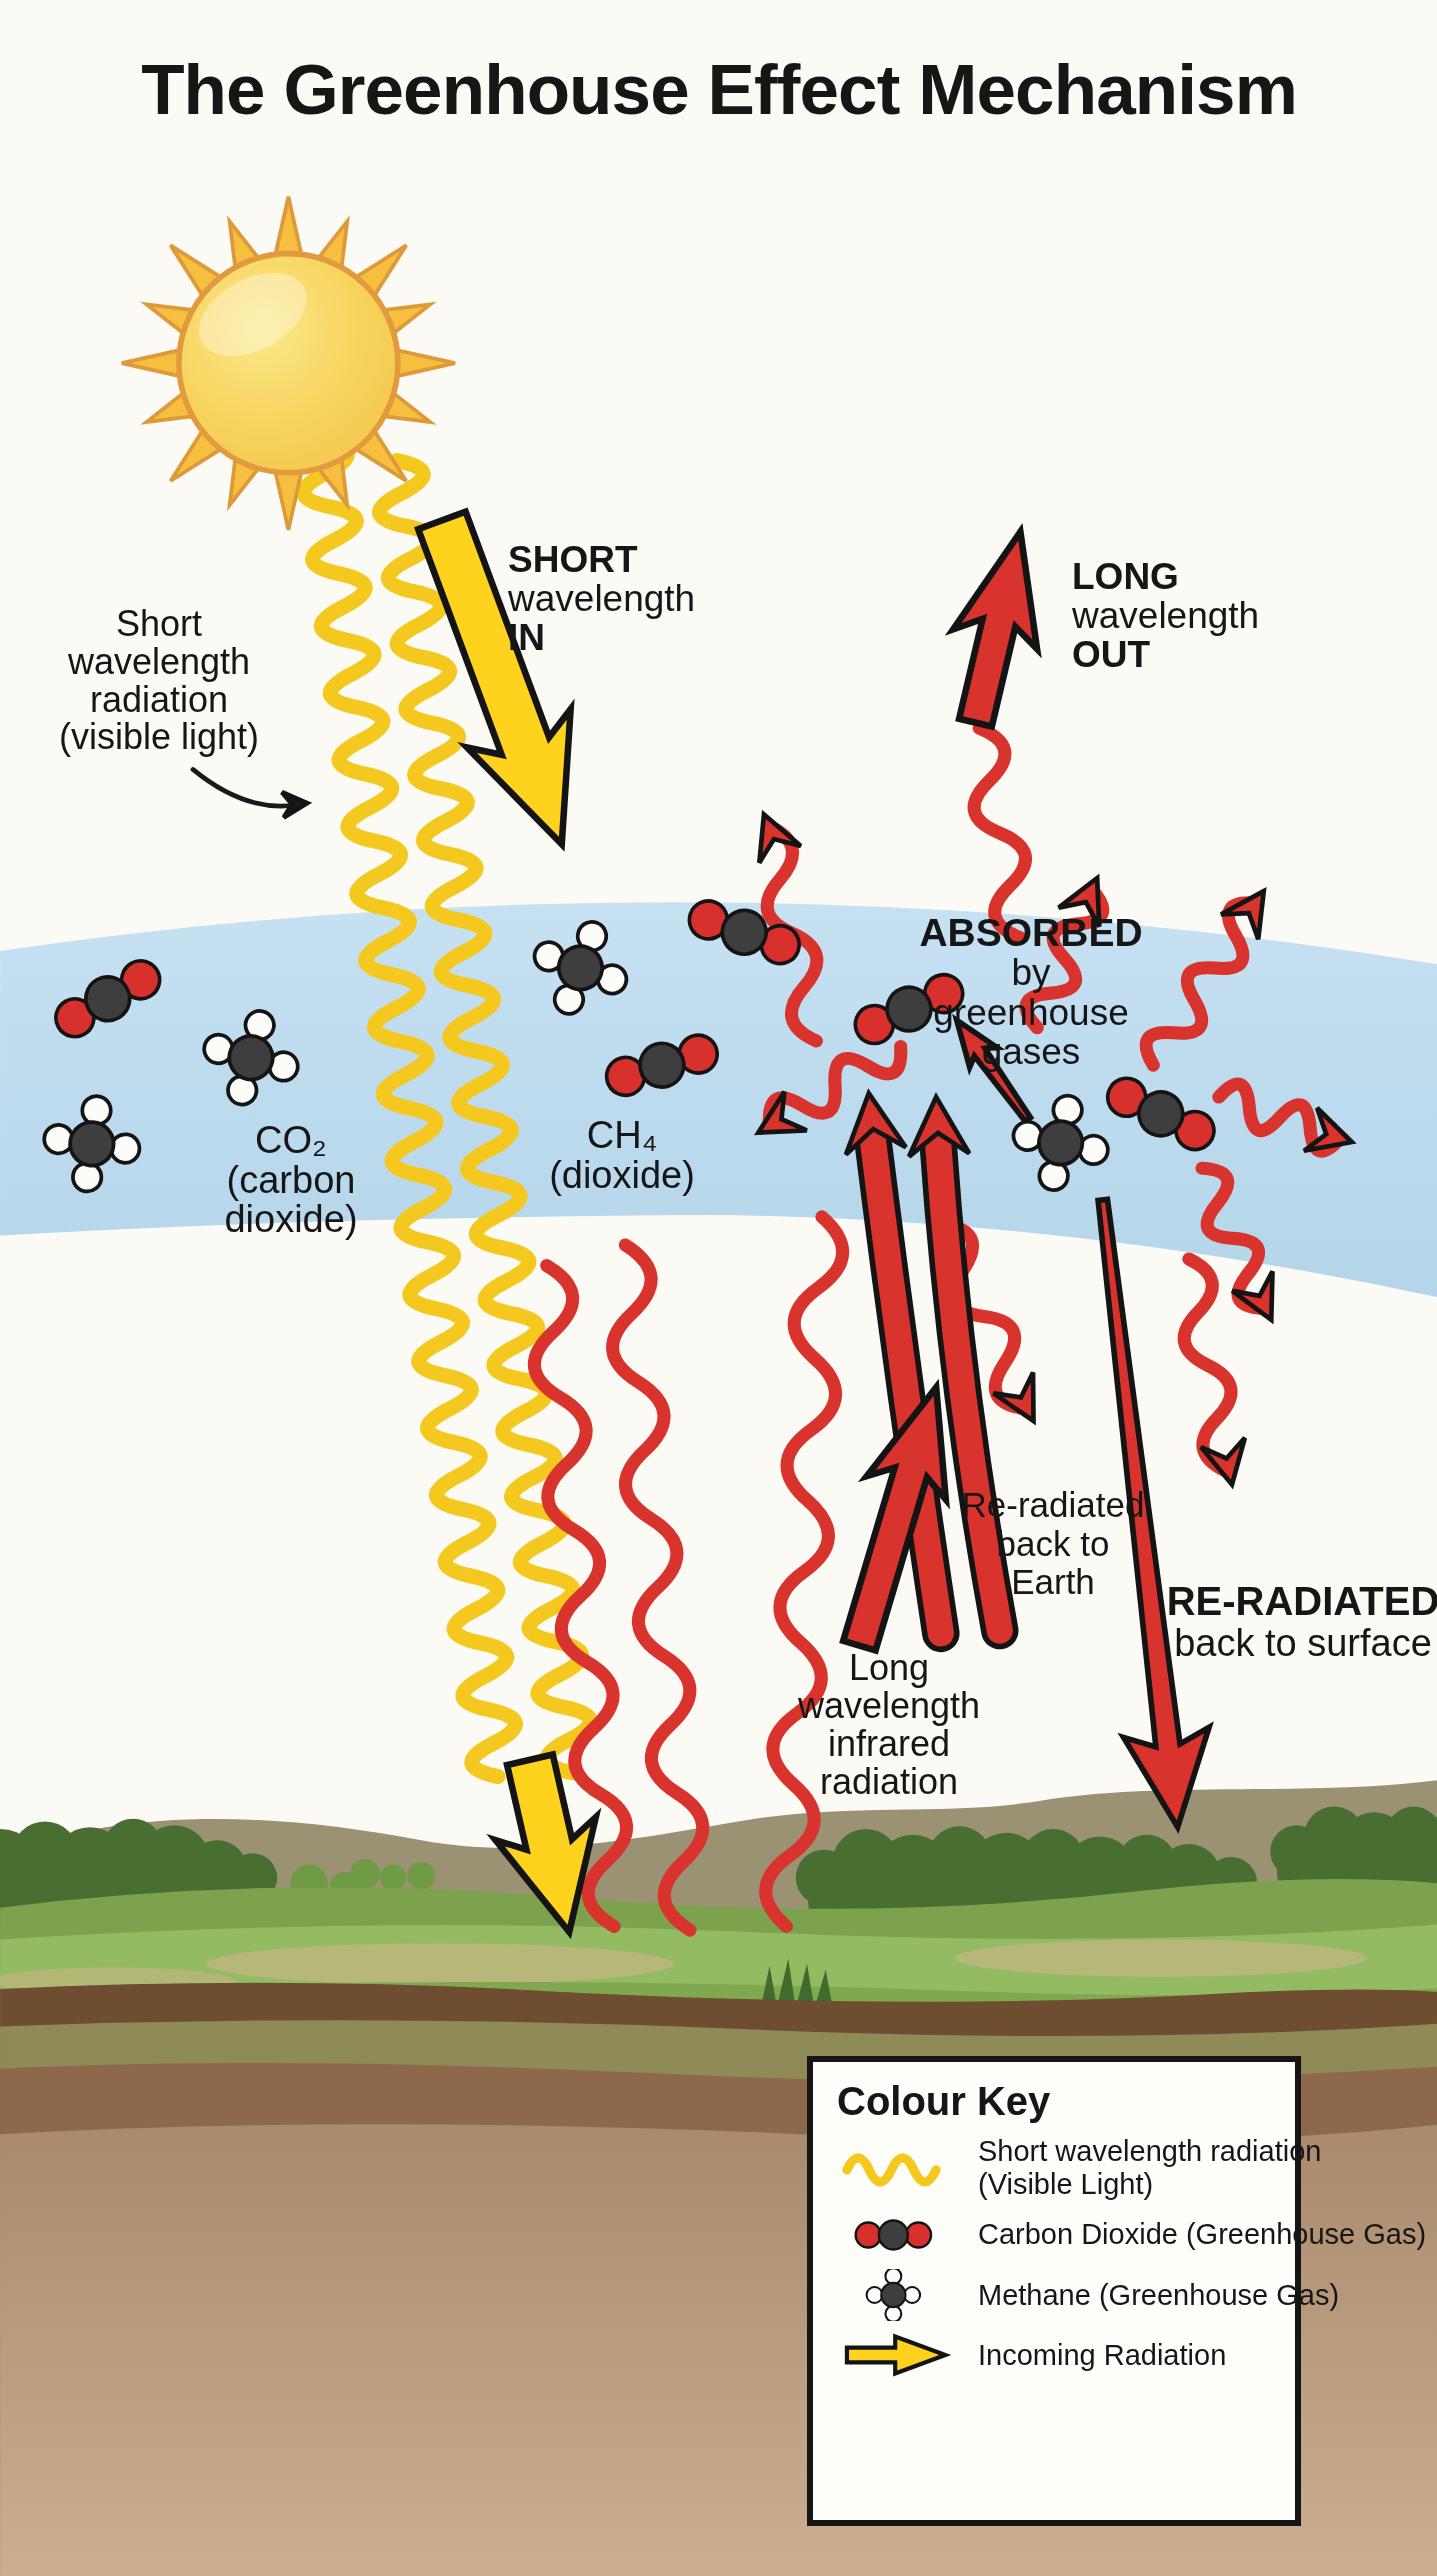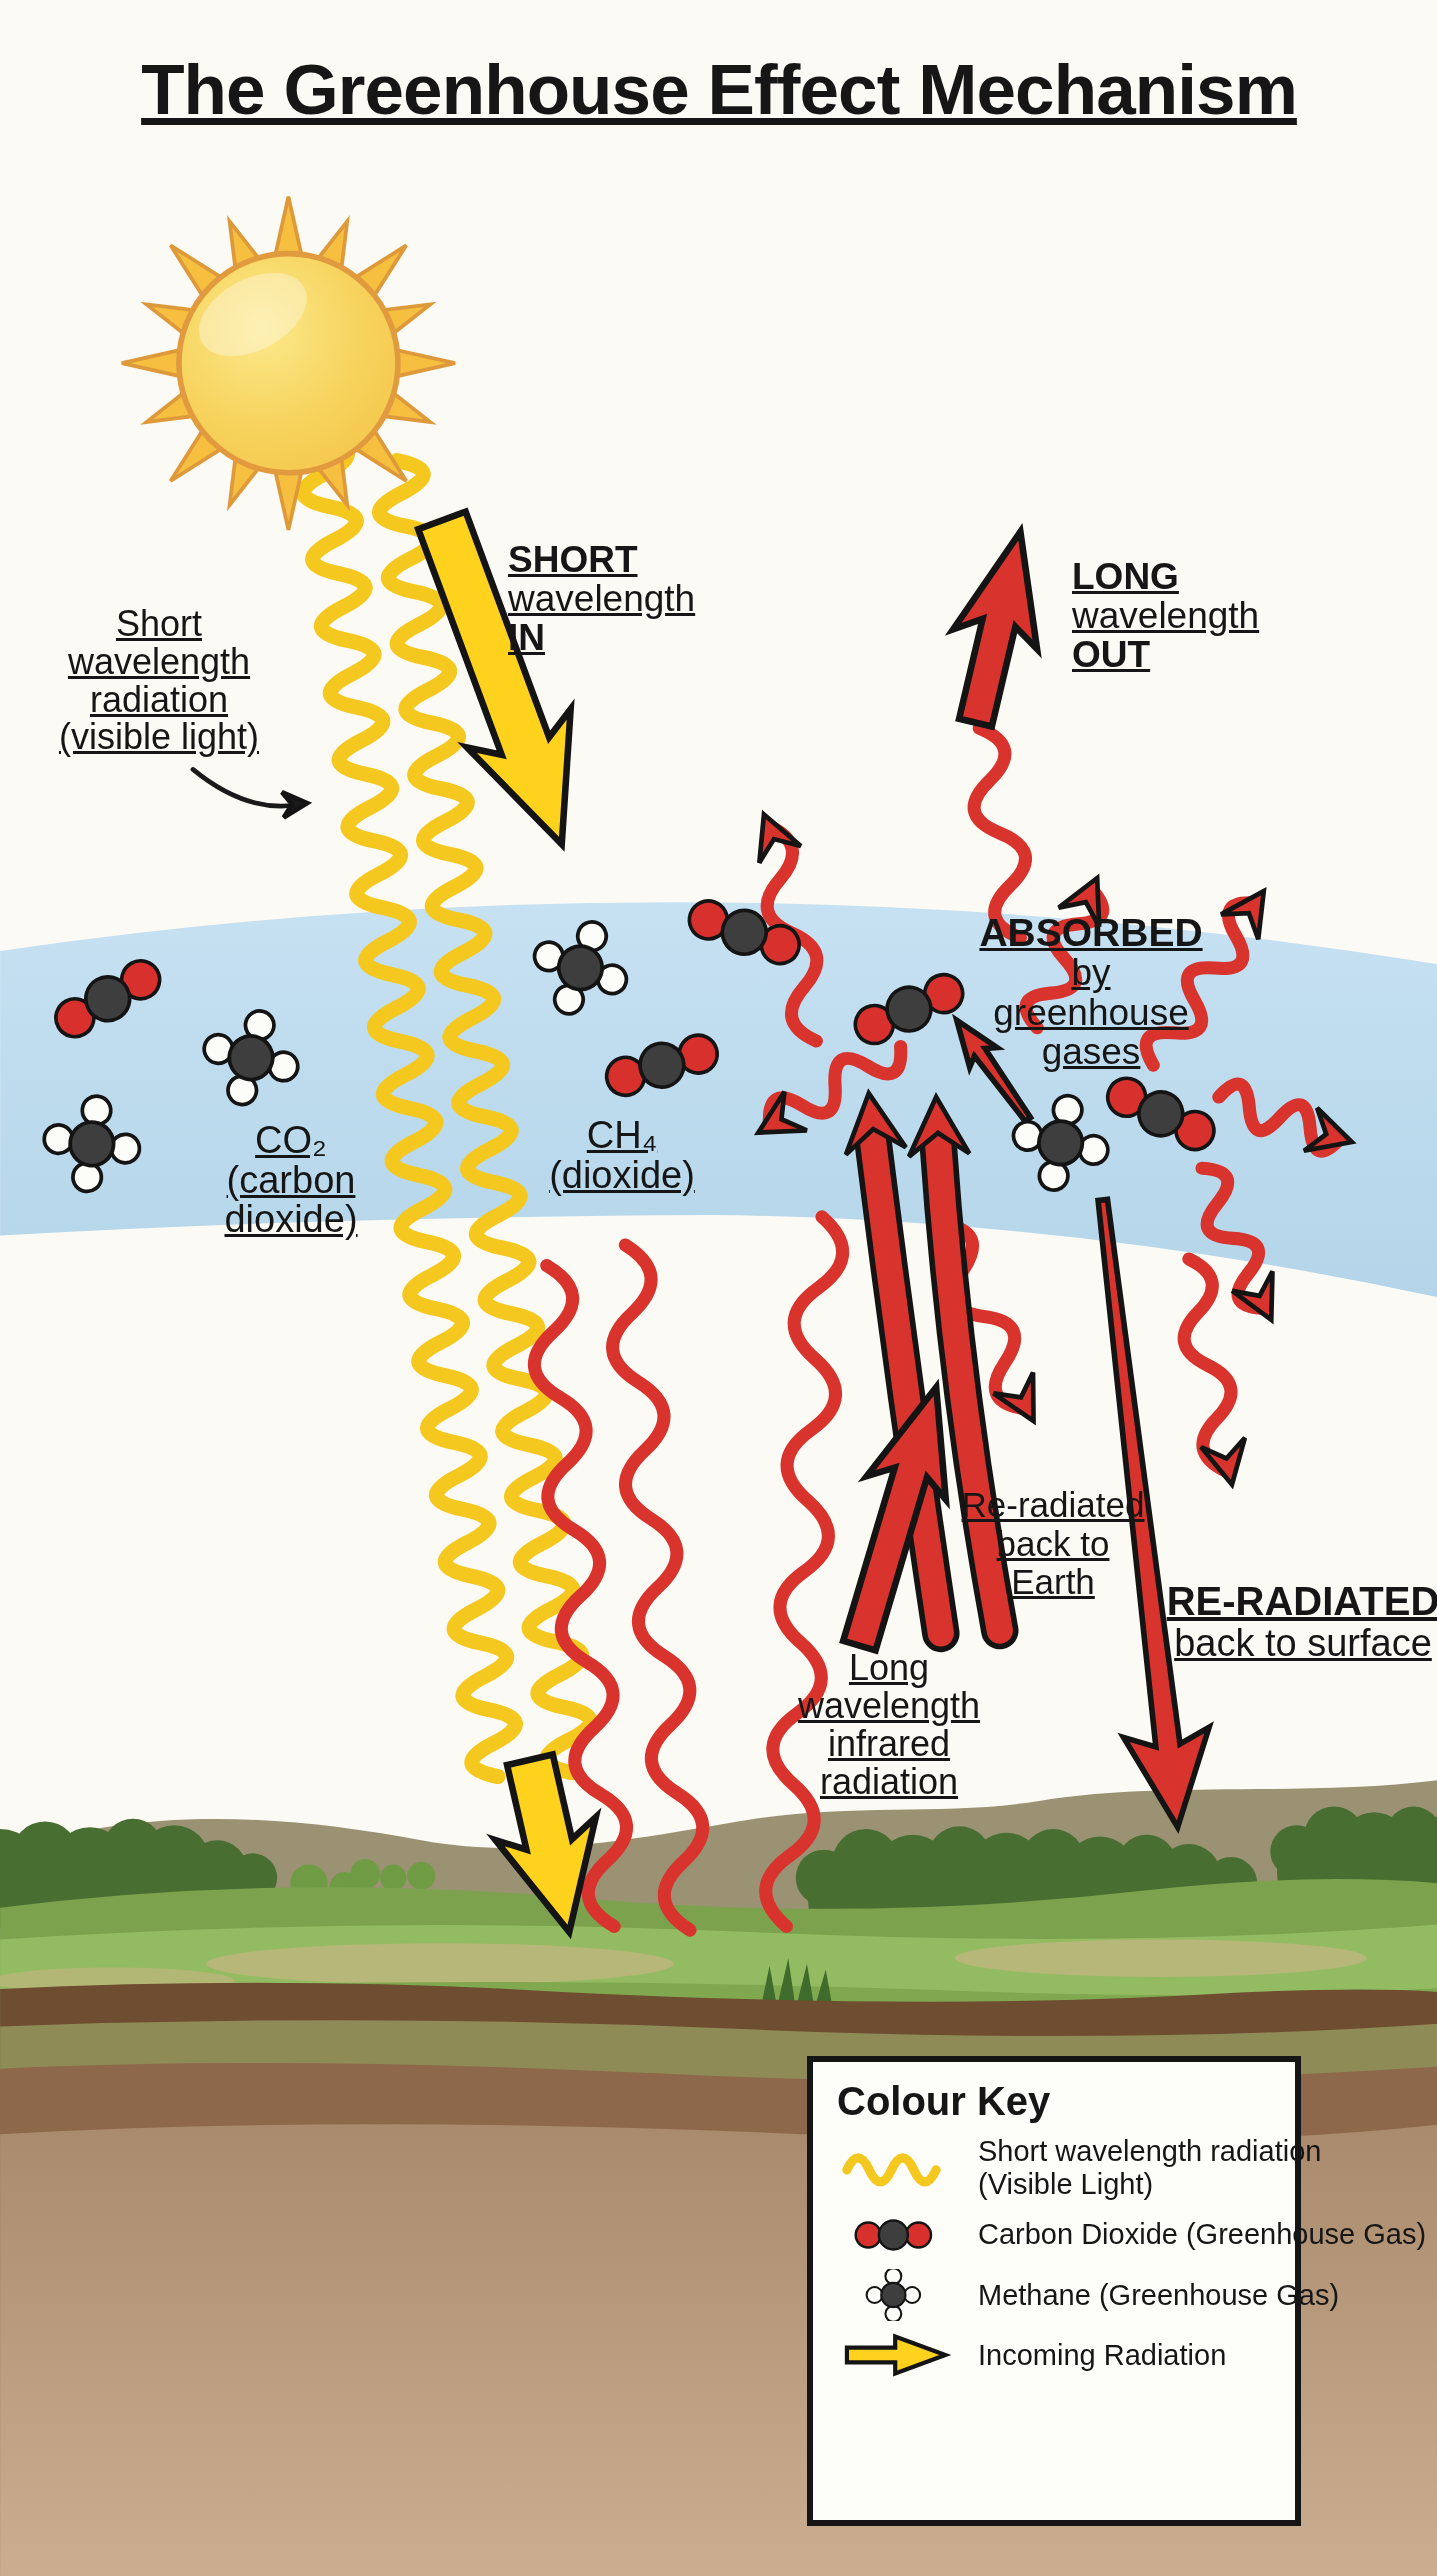--- a/index.html
+++ b/index.html
@@ -1,26 +1,26 @@
 <!DOCTYPE html>
 <html style="font-size:15px"><head>
 <meta charset="utf-8">
 <style>
   html,body{margin:0;padding:0;}
   body{width:1438px;height:2576px;overflow:hidden;background:#FCFAF4;}
   .canvas{position:relative;width:1438px;height:2576px;font-family:"Liberation Sans",sans-serif;color:#161616;}
   #scene{position:absolute;left:0;top:0;width:1438px;height:2576px;}
-  .label{position:absolute;line-height:1.08;white-space:nowrap;z-index:5;color:#161616;text-decoration:underline;}
+  .label{position:absolute;line-height:1.08;white-space:nowrap;z-index:5;color:#161616;}
   .ctr{text-align:center;transform:translateX(-50%);}
   .b{font-weight:bold;}
   .ttl{left:0;right:0;top:52px;text-align:center;font-size:71px;font-weight:bold;letter-spacing:-0.9px;}
   .lab-sw{left:159px;top:605px;font-size:36px;line-height:1.05;}
   .lab-shortin{left:508px;top:541px;font-size:37px;text-align:left;line-height:1.05;}
   .lab-longout{left:1072px;top:558px;font-size:37px;text-align:left;line-height:1.05;}
-  .lab-abs{left:1091px;top:912px;font-size:37px;line-height:1.06;}
+  .lab-abs{left:1031px;top:912px;font-size:37px;line-height:1.06;}
   .lab-abs .l1{font-size:39px;}
   .lab-co2{left:291px;top:1121px;font-size:38px;line-height:1.04;}
   .lab-ch4{left:622px;top:1108px;font-size:38px;line-height:1.04;margin-top:8px;}
   .lab-rre{left:1053px;top:1486px;font-size:35px;line-height:1.1;}
   .lab-rrs{left:1303px;top:1580px;font-size:38px;line-height:1.08;}
   .lab-rrs .l1{font-size:40px;}
   .lab-lwr{left:889px;top:1649px;font-size:36px;line-height:1.06;}
   .label div{display:block;}
   
   .legend{position:absolute;left:807px;top:2056px;width:494px;height:470px;background:#FDFDFA;

